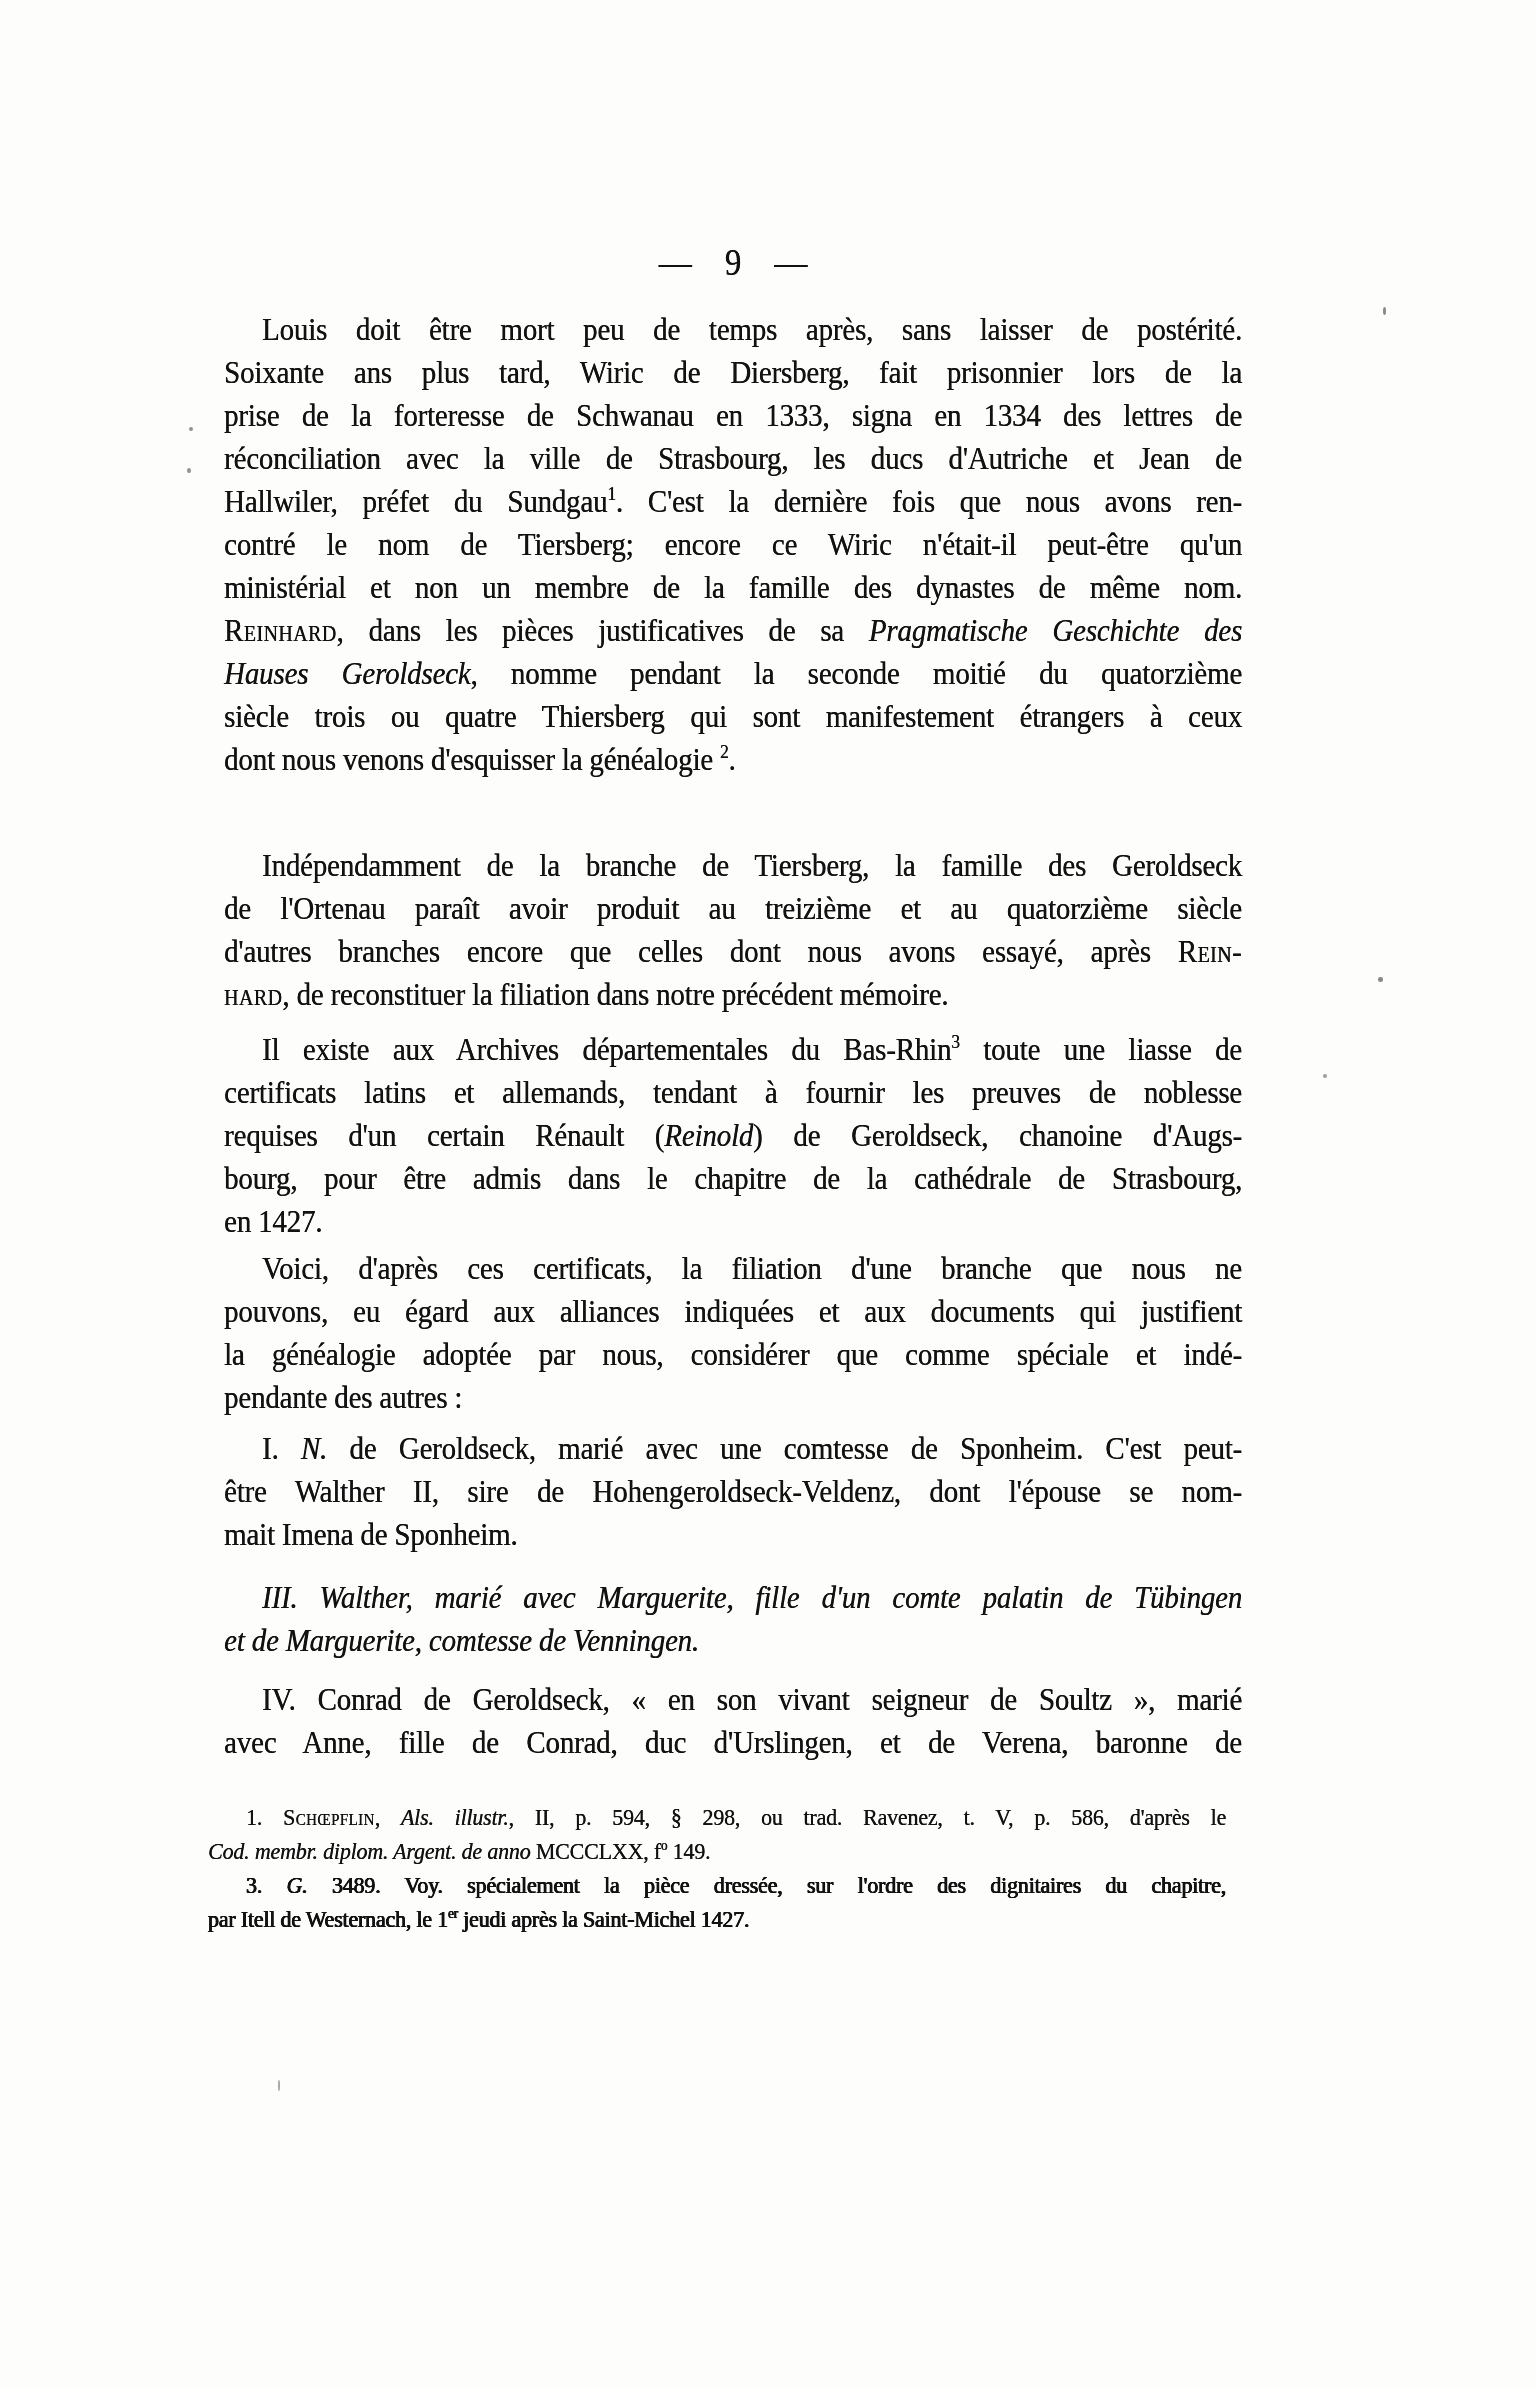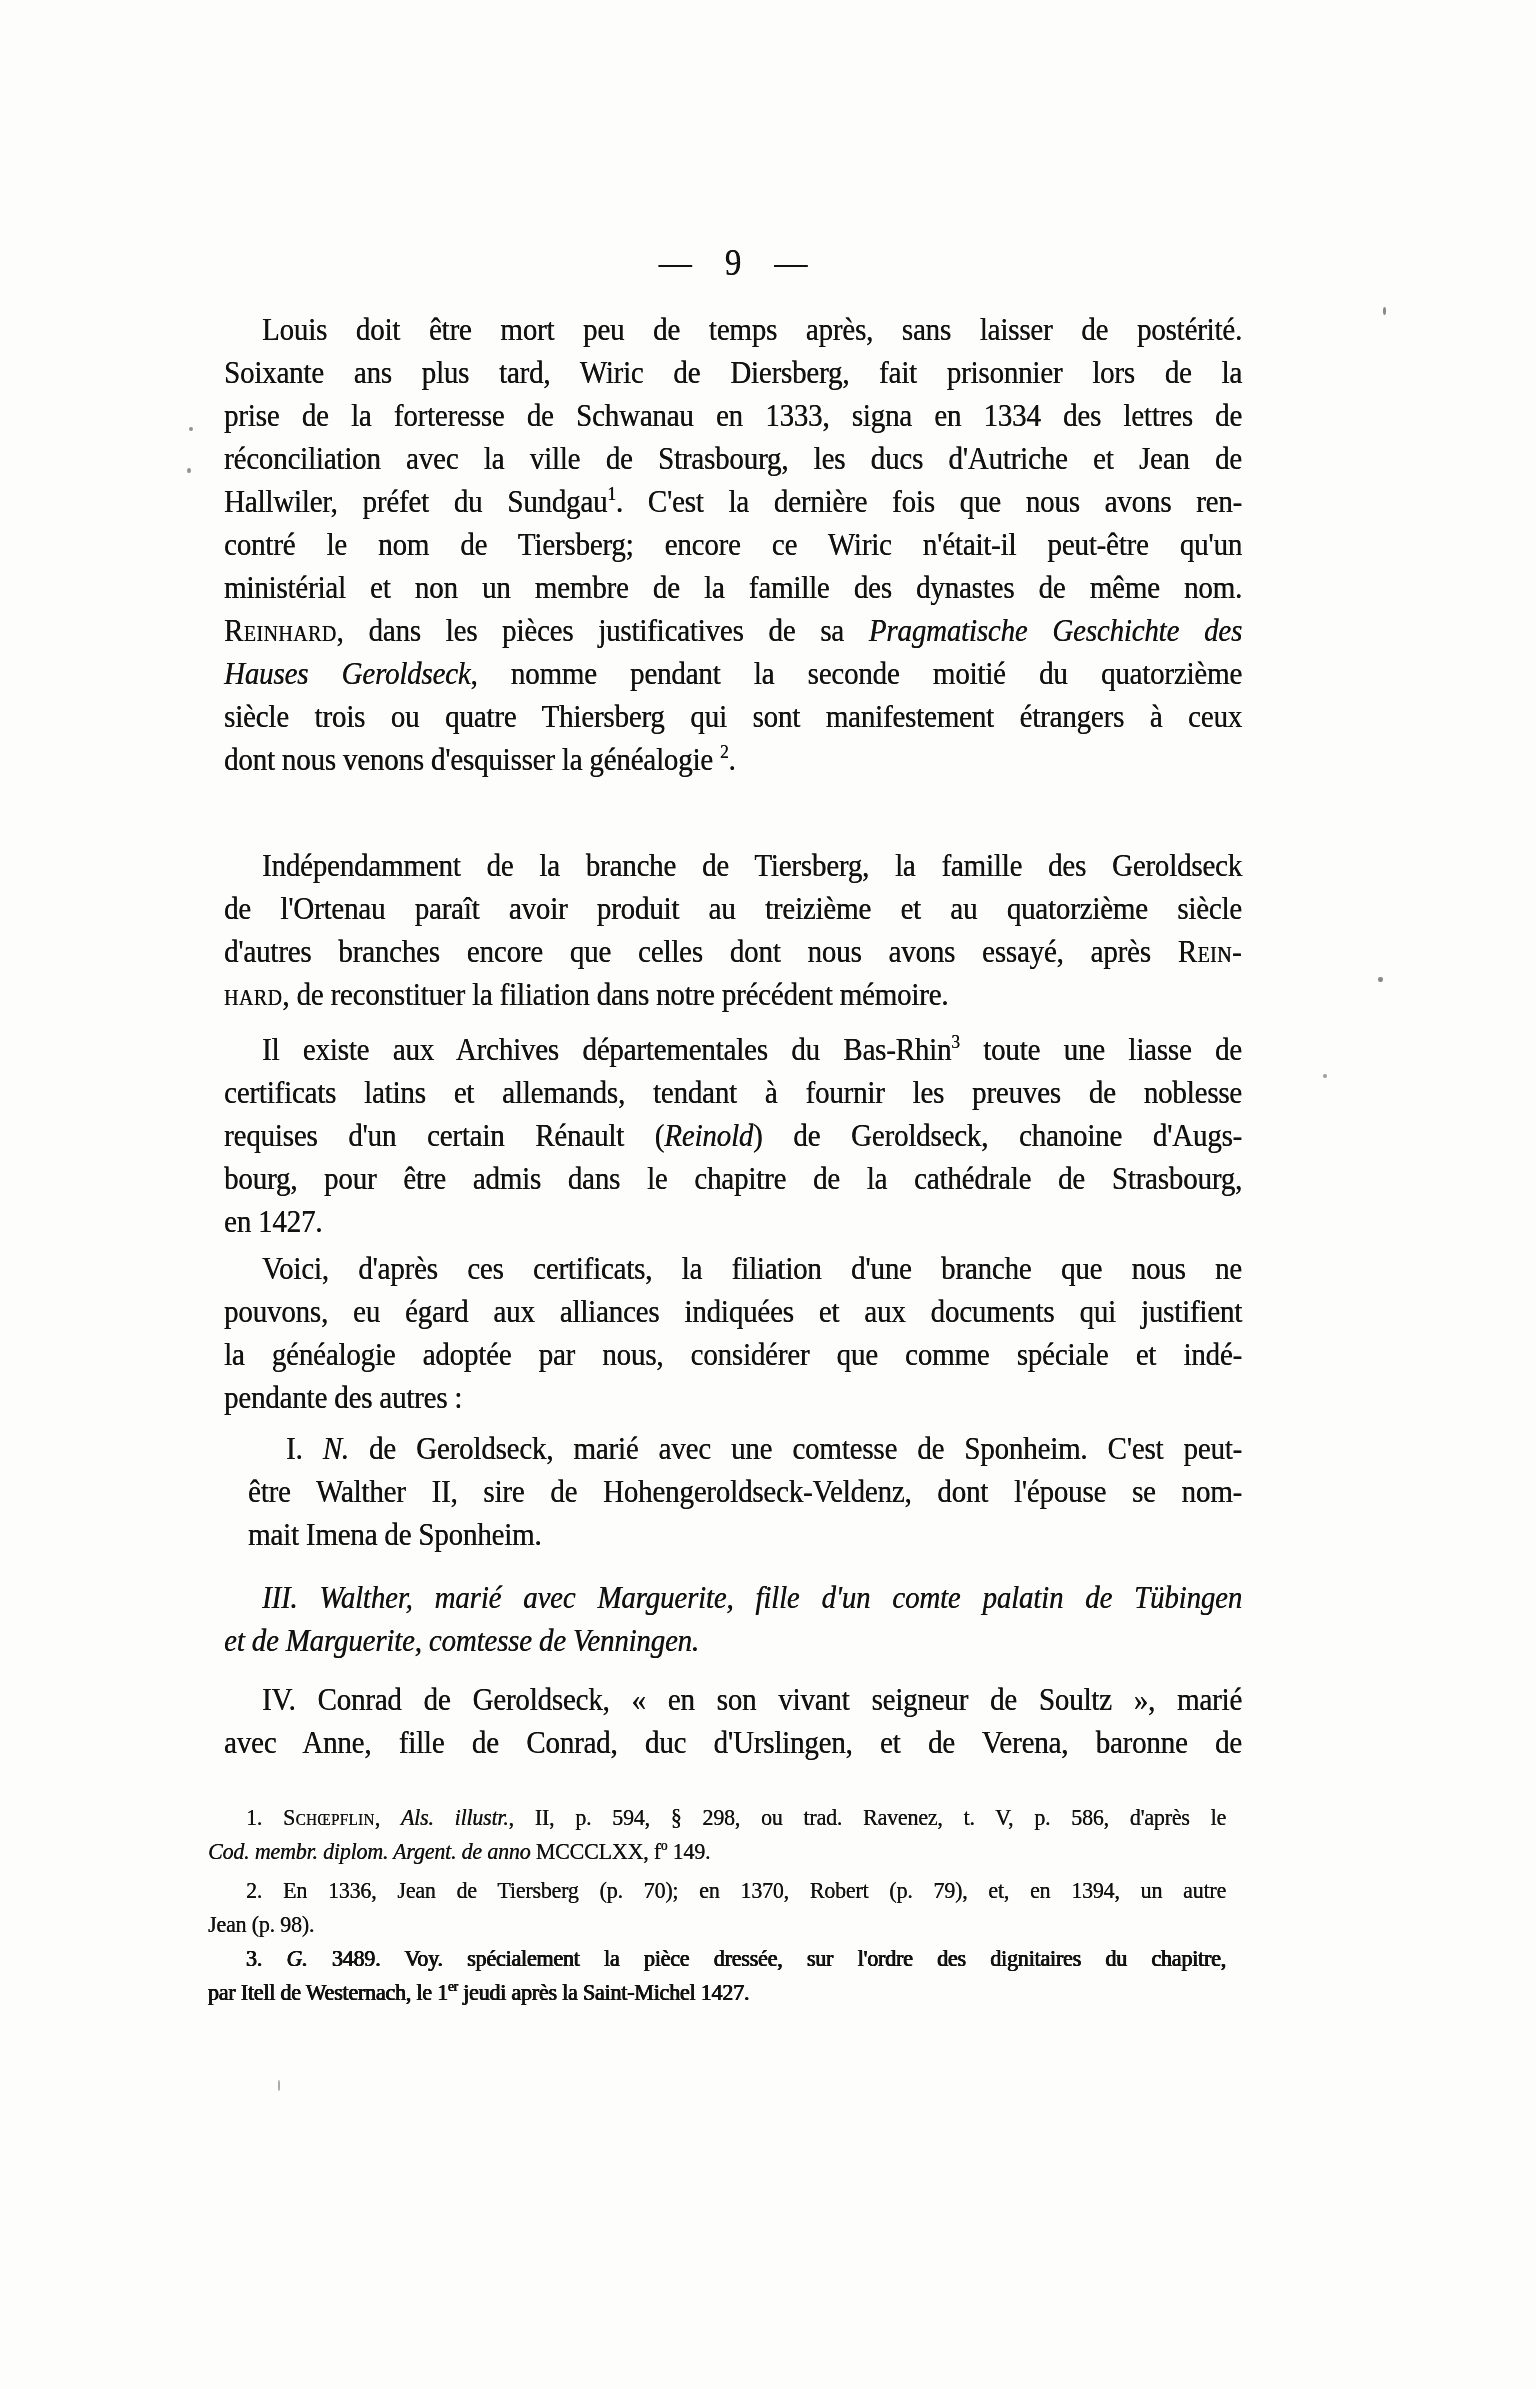--- a/index.html
+++ b/index.html
@@ -90,44 +90,40 @@
         <div class="line just"><span>requises d'un certain Rénault (</span><span class="i">Reinold</span><span>) de Geroldseck, chanoine d'Augs-</span></div>
         <div class="line just"><span>bourg, pour être admis dans le chapitre de la cathédrale de Strasbourg,</span></div>
         <div class="line"><span>en 1427.</span></div>
       </div>
       <div style="margin-top: 4px; font-family: Liberation Serif, serif;">
         <div class="line just indent"><span>Voici, d'après ces certificats, la filiation d'une branche que nous ne</span></div>
         <div class="line just"><span>pouvons, eu égard aux alliances indiquées et aux documents qui justifient</span></div>
         <div class="line just"><span>la généalogie adoptée par nous, considérer que comme spéciale et indé-</span></div>
         <div class="line"><span>pendante des autres :</span></div>
       </div>
-      <div style="margin-top: 7.5px; margin-left: 24px;">
+      <div style="margin-top: 7.5px;">
         <div class="line just indent"><span>I. </span><span class="i">N.</span><span> de Geroldseck, marié avec une comtesse de Sponheim. C'est peut-</span></div>
         <div class="line just"><span>être Walther II, sire de Hohengeroldseck-Veldenz, dont l'épouse se nom-</span></div>
         <div class="line"><span>mait Imena de Sponheim.</span></div>
       </div>
       <div style="margin-top: 20px; font-style: italic;">
         <div class="line just indent"><span>III. Walther, marié avec Marguerite, fille d'un comte palatin de Tübingen</span></div>
         <div class="line"><span>et de Marguerite, comtesse de Venningen.</span></div>
       </div>
       <div style="margin-top: 16px;">
         <div class="line just indent"><span>IV. Conrad de Geroldseck, « en son vivant seigneur de Soultz », marié</span></div>
         <div class="line just"><span>avec Anne, fille de Conrad, duc d'Urslingen, et de Verena, baronne de</span></div>
       </div>
     </div>
 
   <div class="footnotes">
       <div>
         <div class="line just indent"><span>1. </span><span class="sc">Schœpflin</span><span>, </span><span class="i">Als. illustr.</span><span>, II, p. 594, § 298, ou trad. Ravenez, t. V, p. 586, d'après le</span></div>
         <div class="line"><span class="i">Cod. membr. diplom. Argent. de anno</span><span> MCCCLXX, f</span><span class="sup">o</span><span> 149.</span></div>
       </div>
-      <div style="margin-top: 5.3px;">
-        <div class="line just indent"><span>2. En 1336, Jean de Tiersberg (p. 70); en 1370, Robert (p. 79), et, en 1394, un autre</span></div>
-        <div class="line"><span>Jean (p. 98).</span></div>
-      </div>
       <div>
         <div class="line just indent bold"><span>3. </span><span class="i">G.</span><span> 3489. Voy. spécialement la pièce dressée, sur l'ordre des dignitaires du chapitre,</span></div>
         <div class="line bold"><span>par Itell de Westernach, le 1</span><span class="sup">er</span><span> jeudi après la Saint-Michel 1427.</span></div>
       </div>
     </div>
 <div class="speck" style="left: 1383px; top: 307px; width: 3px; height: 7.5px; opacity: 0.55;"></div>
     <div class="speck" style="left: 189px; top: 427px; width: 3.8px; height: 3.8px; opacity: 0.5;"></div>
     <div class="speck" style="left: 187px; top: 468px; width: 3.8px; height: 5.3px; opacity: 0.5;"></div>
     <div class="speck" style="left: 386px; top: 539px; width: 3.8px; height: 3.8px; opacity: 0.45;"></div>
     <div class="speck" style="left: 1378px; top: 977px; width: 4.5px; height: 4.5px; opacity: 0.55;"></div>

